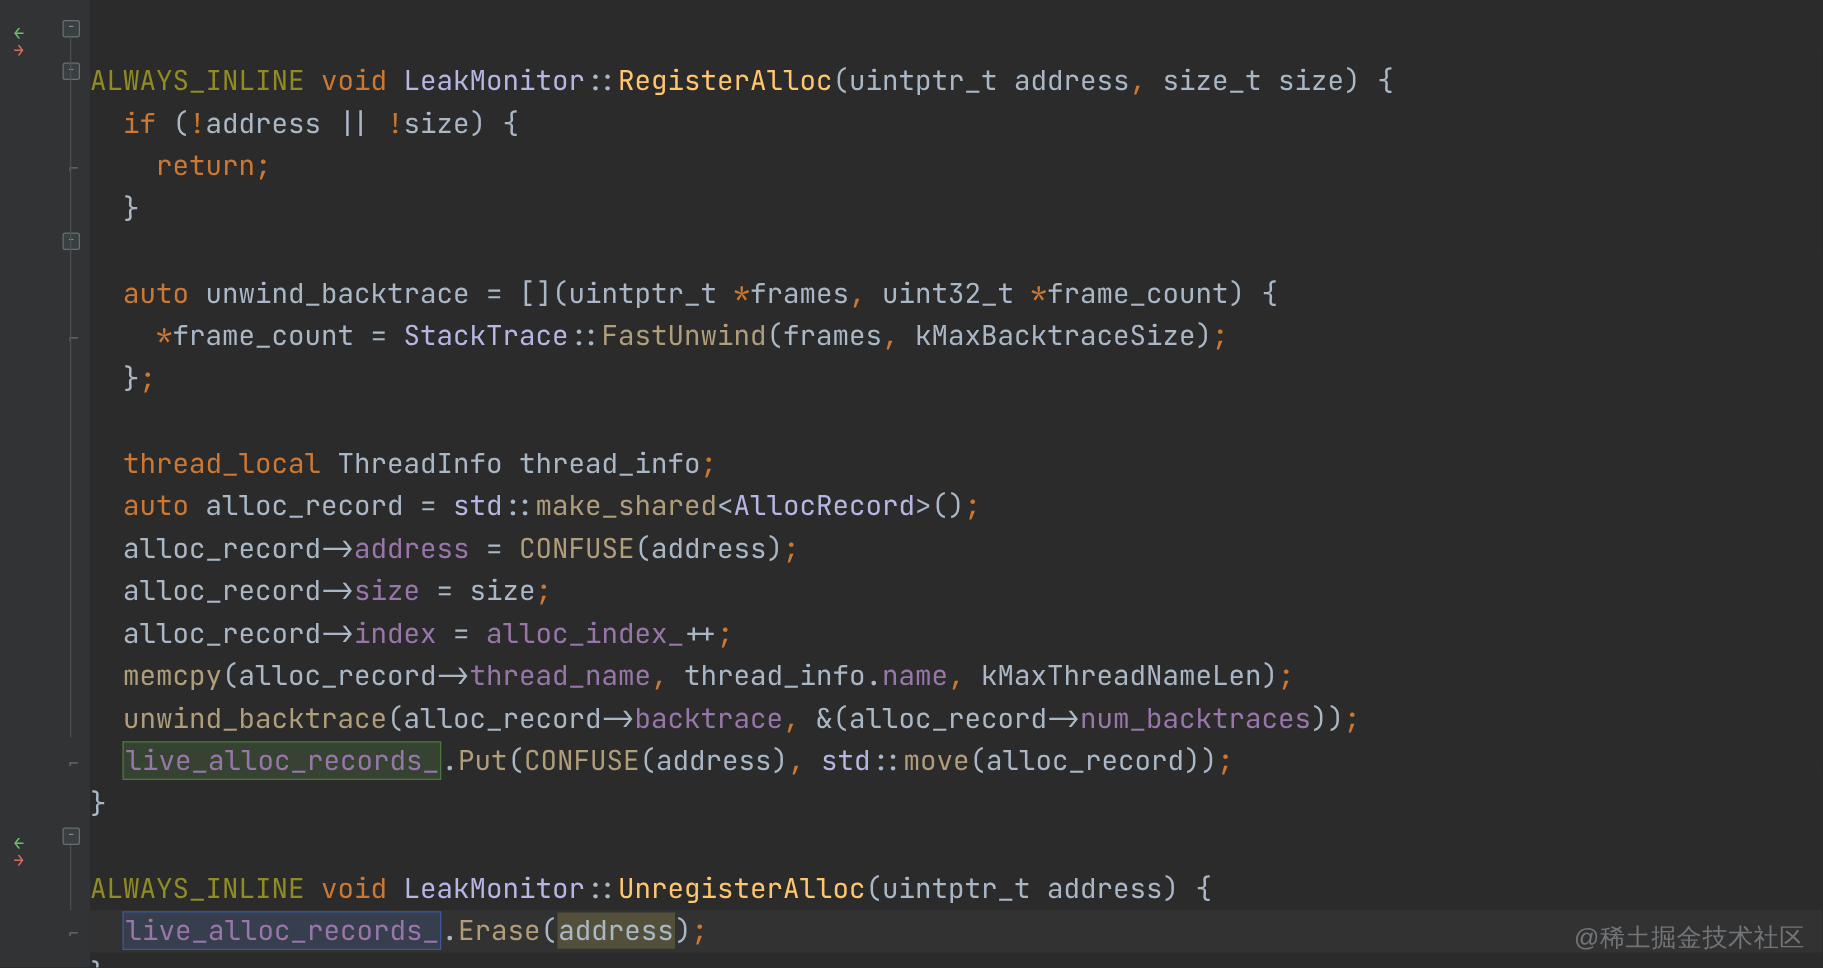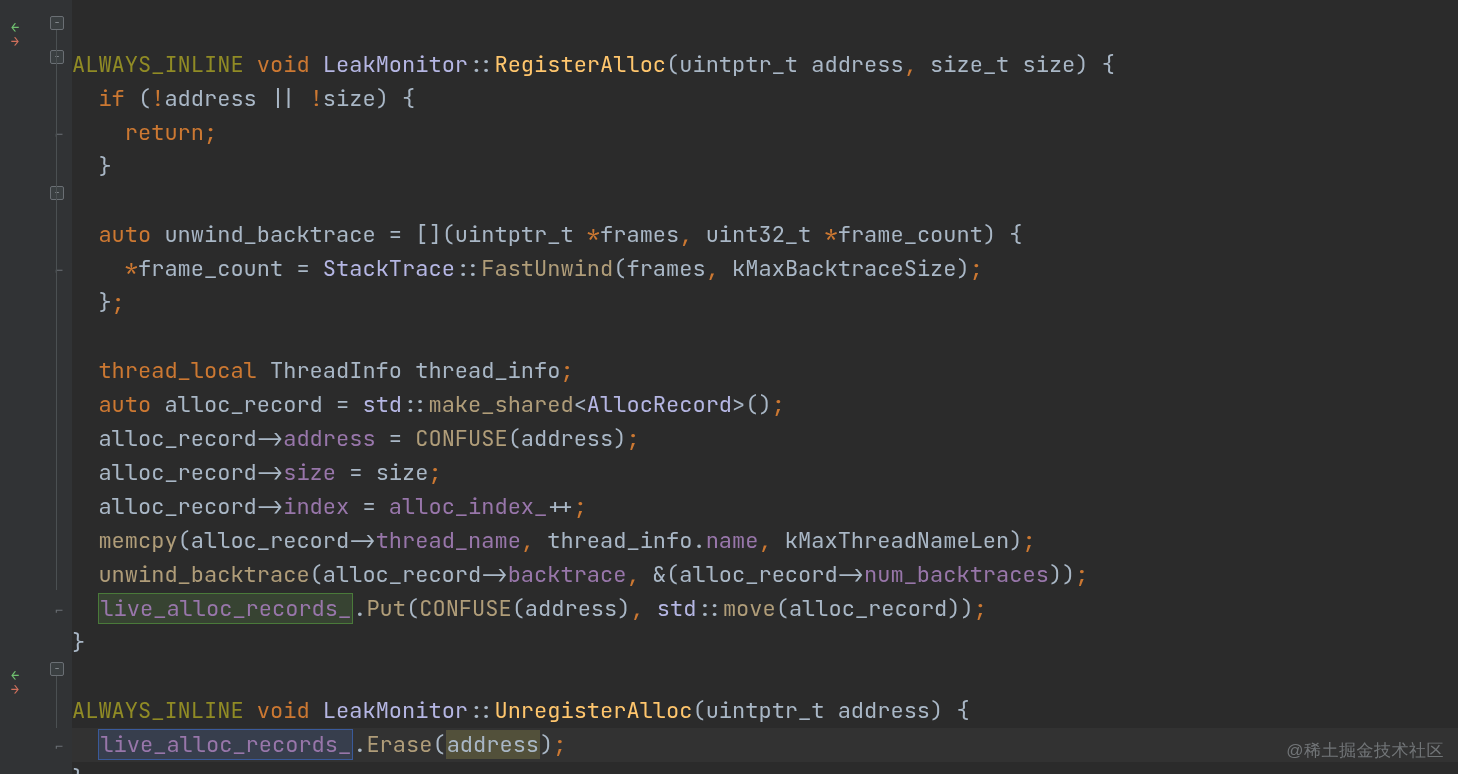--- a/index.html
+++ b/index.html
@@ -19,21 +19,21 @@
   .hl-blue{border:1px solid #3a5a9a;background:rgba(70,100,160,0.25);padding:0 1px;}
   .hl-olive{background:#52503a;padding:0 1px;}
   .caret-line{position:absolute;left:0;right:0;height:34px;background:#323232;z-index:0;}
   pre.code{position:relative;z-index:1;}
   .gutter-icon{position:absolute;font-size:14px;color:#8a8f94;text-align:center;width:18px;}
   .arrow-in{color:#6fbf6f;}
   .arrow-out{color:#d0705c;}
   .fold-minus{border:1px solid #6a6f74;border-radius:2px;width:12px;height:12px;line-height:11px;font-size:11px;color:#8a8f94;background:#3a3f41;}
   .fold-end{color:#6a6f74;font-size:13px;}
   .fold-line{position:absolute;left:56px;width:0;border-left:1px solid #4b5052;}
-  .watermark{position:absolute;right:14px;bottom:6px;color:#7d8184;font-size:17px;font-family:'PingFang SC','Microsoft YaHei',sans-serif;letter-spacing:0.5px;opacity:0.85;}
+  .watermark{position:absolute;right:14px;bottom:6px;color:#7d8184;font-size:20px;font-family:'PingFang SC','Microsoft YaHei',sans-serif;letter-spacing:0.5px;opacity:0.85;}
 </style>
 </head>
 <body>
 
 <div class="editor">
   <div class="gutter">
 
     <div class="gutter-icon arrow-in" style="top:10px;left:6px;">←</div>
     <div class="gutter-icon arrow-out" style="top:24px;left:6px;">→</div>
 

